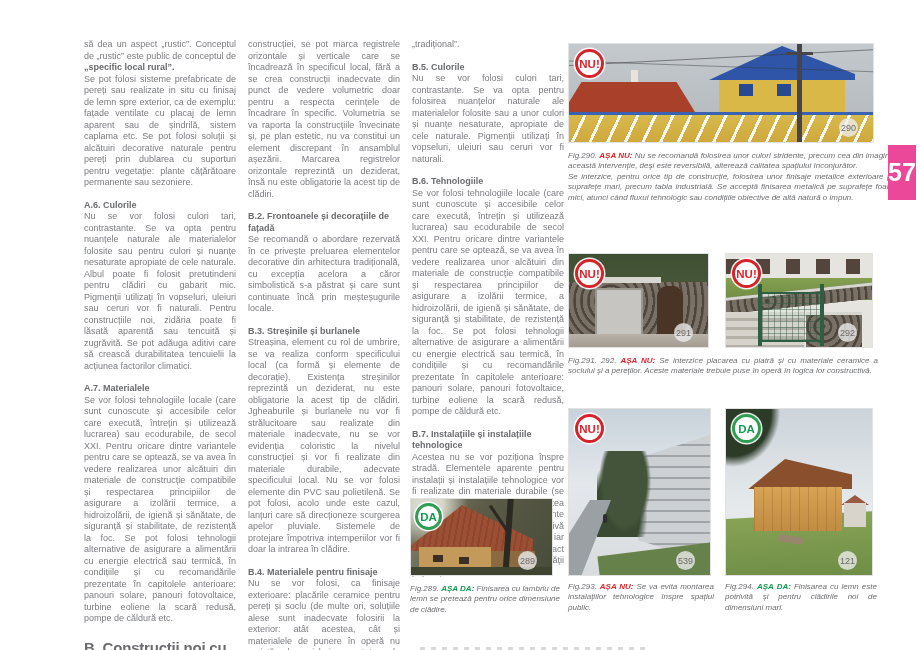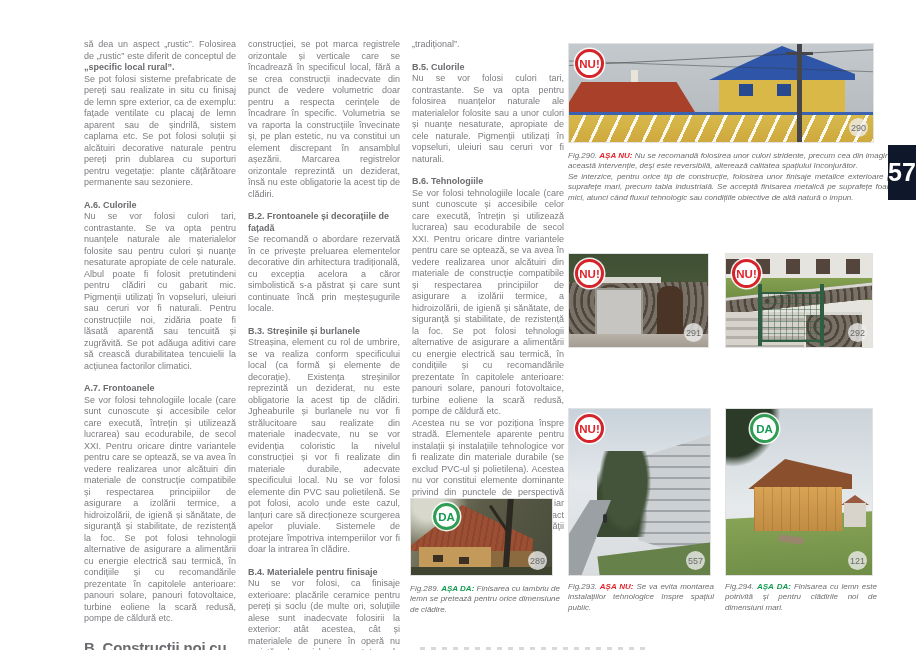--- a/index.html
+++ b/index.html
@@ -8,27 +8,27 @@
   .col{position:absolute;top:39px;width:152px;}
   .body-p{margin:0;font-size:9px;line-height:11.5px;text-align:justify;color:#7b7c80;}
   .body-p b{color:#6a6b6e;margin-top:16px;}
   h4.sub{margin:11px 0 0 0;font-size:9px;line-height:11.5px;color:#6a6b6e;font-weight:bold;}
   h2.big{margin:13px 0 5px 0;font-size:15px;line-height:19px;color:#6a6b6e;font-weight:bold;letter-spacing:-.2px;}
   .photo{position:absolute;overflow:hidden;border:1px solid #e2e2e2;box-sizing:border-box;background:#c9cdd0;}
   .stamp{position:absolute;top:5px;left:6px;width:29px;height:29px;border-radius:50%;background:#fff;
          display:flex;align-items:center;justify-content:center;font-weight:bold;font-size:11.5px;
          box-shadow:0 0 0 1.5px rgba(255,255,255,.9);box-sizing:border-box;}
   .stamp.no{border:3px solid #d5232a;color:#e1232a;}
-  .stamp.yes{border:3px solid #2f9e52;color:#139c51;margin-left:18px;}
-  .num{position:absolute;bottom:5px;right:5px;width:19px;height:19px;border-radius:50%;
+  .stamp.yes{border:3px solid #2f9e52;color:#139c51;}
+  .num{position:absolute;bottom:5px;right:15px;width:19px;height:19px;border-radius:50%;
        background:rgba(238,238,238,.78);color:#6b6b6b;font-size:9px;display:flex;align-items:center;justify-content:center;}
   .cap{position:absolute;margin:0;font-size:8px;line-height:10.4px;font-style:italic;color:#6d6e71;text-align:justify;}
   .cap .no{color:#e1232a;font-weight:bold;}
   .cap .yes{color:#139c51;font-weight:bold;}
-  .pagenum{position:absolute;left:888px;top:145px;width:28px;height:55px;background:#0f172a;color:#fff;
+  .pagenum{position:absolute;left:888px;top:145px;width:28px;height:55px;background:#ec4899;color:#fff;
            font-size:25px;font-weight:bold;display:flex;align-items:center;justify-content:center;}
   .abs{position:absolute;}
   
   .s290{background:linear-gradient(to bottom,#c3c9cd,#b3b7bb);}
   .s290 .fence{left:0;bottom:0;width:100%;height:30px;
     background:repeating-linear-gradient(115deg,rgba(255,255,255,0) 0 13px,rgba(255,255,255,.92) 13px 16px),
                linear-gradient(#d7b94c,#cfa93e);border-top:3px solid #3a62b0;box-sizing:border-box;}
   .s290 .roofL{left:-6px;top:38px;width:132px;height:30px;background:#a8402a;
     clip-path:polygon(0 100%,14% 0,86% 0,100% 100%);}
   .s290 .chim{left:62px;top:26px;width:7px;height:12px;background:#e8e4da;}
@@ -103,25 +103,25 @@
   .s289 .ground{left:0;bottom:0;width:100%;height:8px;background:#3f4430;}
   .footer-clip{position:absolute;left:420px;top:647px;width:230px;height:3px;overflow:hidden;
     background:repeating-linear-gradient(90deg,#b9b9bd 0 5px,rgba(0,0,0,0) 5px 11px);opacity:.55;}
 </style>
 </head>
 <body>
 
 <div class="page">
 
   <div class="col" style="left:84px">
-    <p class="body-p"><span>să dea un aspect „rustic”. Folosirea de „rustic” este diferit de conceptul de </span><b>„specific local rural”.</b></p>
+    <p class="body-p"><span>să dea un aspect „rustic”. Conceptul de „rustic” este public de conceptul de </span><b>„specific local rural”.</b></p>
     <p class="body-p">Se pot folosi sisteme prefabricate de pereți sau realizate in situ cu finisaj de lemn spre exterior, ca de exemplu: fațade ventilate cu placaj de lemn aparent sau de șindrilă, sistem caplama etc. Se pot folosi soluții și alcătuiri decorative naturale pentru pereți prin dublarea cu suporturi pentru vegetație: plante cățărătoare permanente sau sezoniere.</p>
     <h4 class="sub">A.6. Culorile</h4>
     <p class="body-p">Nu se vor folosi culori tari, contrastante. Se va opta pentru nuanțele naturale ale materialelor folosite sau pentru culori și nuanțe nesaturate apropiate de cele naturale. Albul poate fi folosit pretutindeni pentru clădiri cu gabarit mic. Pigmenții utilizați în vopseluri, uleiuri sau ceruri vor fi naturali. Pentru construcțiile noi, zidăria poate fi lăsată aparentă sau tencuită și zugrăvită. Se pot adăuga aditivi care să crească durabilitatea tencuielii la acțiunea factorilor climatici.</p>
-    <h4 class="sub">A.7. Frontoanele</h4>
+    <h4 class="sub">A.7. Materialele</h4>
     <p class="body-p">Se vor folosi tehnologiile locale (care sunt cunoscute și accesibile celor care execută, întrețin și utilizează lucrarea) sau ecodurabile, de secol XXI. Pentru oricare dintre variantele pentru care se optează, se va avea în vedere realizarea unor alcătuiri din materiale de construcție compatibile și respectarea principiilor de asigurare a izolării termice, a hidroizolării, de igienă și sănătate, de siguranță și stabilitate, de rezistență la foc. Se pot folosi tehnologii alternative de asigurare a alimentării cu energie electrică sau termică, în condițiile și cu recomandările prezentate în capitolele anterioare: panouri solare, panouri fotovoltaice, turbine eoliene la scară redusă, pompe de căldură etc.</p>
     <h2 class="big">B. Construcții noi cu gabarit mare (250 – 395 mp), de tip monovolum</h2>
 
   </div>
 
   <div class="col" style="left:248px">
     <p class="body-p">construcției, se pot marca registrele orizontale și verticale care se încadrează în specificul local, fără a se crea construcții inadecvate din punct de vedere volumetric doar pentru a respecta cerințele de încadrare în specific. Volumetria se va raporta la construcțiile învecinate și, pe plan estetic, nu va constitui un element discrepant în ansamblul așezării. Marcarea registrelor orizontale reprezintă un deziderat, însă nu este obligatorie la acest tip de clădiri.</p>
     <h4 class="sub">B.2. Frontoanele și decorațiile de fațadă</h4>
     <p class="body-p">Se recomandă o abordare rezervată în ce privește preluarea elementelor decorative din arhitectura tradițională, cu excepția acelora a căror simbolistică s-a păstrat și care sunt continuate încă prin meșteșugurile locale.</p>
     <h4 class="sub">B.3. Streșinile și burlanele</h4>
@@ -129,20 +129,21 @@
     <h4 class="sub">B.4. Materialele pentru finisaje</h4>
     <p class="body-p">Nu se vor folosi, ca finisaje exterioare: placările ceramice pentru pereți și soclu (de multe ori, soluțiile alese sunt inadecvate folosirii la exterior: atât acestea, cât și materialele de punere în operă nu rezistă la cicluri repetate de îngheț/dezgheț, deteriorându-se în timp foarte scurt și de multe ori chiar favorizând apariția infiltrațiilor), placările cu tablă (tablă simplă, tablă cutată etc.), materialele care conțin azbest, materialele plastice sau PVC-ul. Nu se vor realiza placări cu piatră spartă sau cu elemente de lemn care să dea un aspect „rustic”. Conceptul de „rustic” este diferit de conceptul de</p>
   </div>
 
   <div class="col" style="left:412px">
     <p class="body-p">„tradițional”.</p>
     <h4 class="sub">B.5. Culorile</h4>
     <p class="body-p">Nu se vor folosi culori tari, contrastante. Se va opta pentru folosirea nuanțelor naturale ale materialelor folosite sau a unor culori și nuanțe nesaturate, apropiate de cele naturale. Pigmenții utilizați în vopseluri, uleiuri sau ceruri vor fi naturali.</p>
     <h4 class="sub">B.6. Tehnologiile</h4>
     <p class="body-p">Se vor folosi tehnologiile locale (care sunt cunoscute și accesibile celor care execută, întrețin și utilizează lucrarea) sau ecodurabile de secol XXI. Pentru oricare dintre variantele pentru care se optează, se va avea în vedere realizarea unor alcătuiri din materiale de construcție compatibile și respectarea principiilor de asigurare a izolării termice, a hidroizolării, de igienă și sănătate, de siguranță și stabilitate, de rezistență la foc. Se pot folosi tehnologii alternative de asigurare a alimentării cu energie electrică sau termică, în condițiile și cu recomandările prezentate în capitolele anterioare: panouri solare, panouri fotovoltaice, turbine eoliene la scară redusă, pompe de căldură etc.</p>
+    <h4 class="sub">B.7. Instalațiile și instalațiile tehnologice</h4>
     <p class="body-p">Acestea nu se vor poziționa înspre stradă. Elementele aparente pentru instalații și instalațiile tehnologice vor fi realizate din materiale durabile (se exclud PVC-ul și polietilena). Acestea nu vor constitui elemente dominante privind din punctele de perspectivă sau de belvedere ale zonei, iar funcționarea lor nu va avea un impact negativ asupra mediului și a sănătății populației locale.</p>
   </div>
 
   <div class="photo s289" style="left:410px;top:498px;width:143px;height:78px">
     <div class="abs roof"></div>
     <div class="abs wall"></div>
     <div class="abs win"></div>
     <div class="abs wall2"></div>
     <div class="abs trunk"></div>
     <div class="abs branch"></div>
@@ -186,29 +187,30 @@
     <div class="abs lawn"></div>
     <div class="abs ramp1 stone"></div>
     <div class="abs block stone"></div>
     <div class="abs steps"></div>
     <div class="abs mesh"></div>
     <div class="abs post1"></div>
     <div class="abs post2"></div>
     <div class="stamp no">NU!</div>
     <div class="num">292</div>
   </div>
+  <p class="cap" style="left:568px;top:356px;width:310px"><span>Fig.291. 292. </span><span class="no">AȘA NU: </span><span>Se interzice placarea cu piatră și cu materiale ceramice a soclului și a pereților. Aceste materiale trebuie puse în operă în logica lor constructivă.</span></p>
 
   <div class="photo s293" style="left:568px;top:408px;width:143px;height:168px">
     <div class="abs bld"></div>
     <div class="abs trees"></div>
     <div class="abs grass"></div>
     <div class="abs road"></div>
     <div class="abs figure"></div>
     <div class="stamp no">NU!</div>
-    <div class="num">557</div>
+    <div class="num">539</div>
   </div>
   <p class="cap" style="left:568px;top:582px;width:146px"><span>Fig.293. </span><span class="no">AȘA NU: </span><span>Se va evita montarea instalațiilor tehnologice înspre spațiul public.</span></p>
 
   <div class="photo s294" style="left:725px;top:408px;width:148px;height:168px">
     <div class="abs grass"></div>
     <div class="abs roof"></div>
     <div class="abs wall"></div>
     <div class="abs hroof"></div>
     <div class="abs house"></div>
     <div class="abs log"></div>

